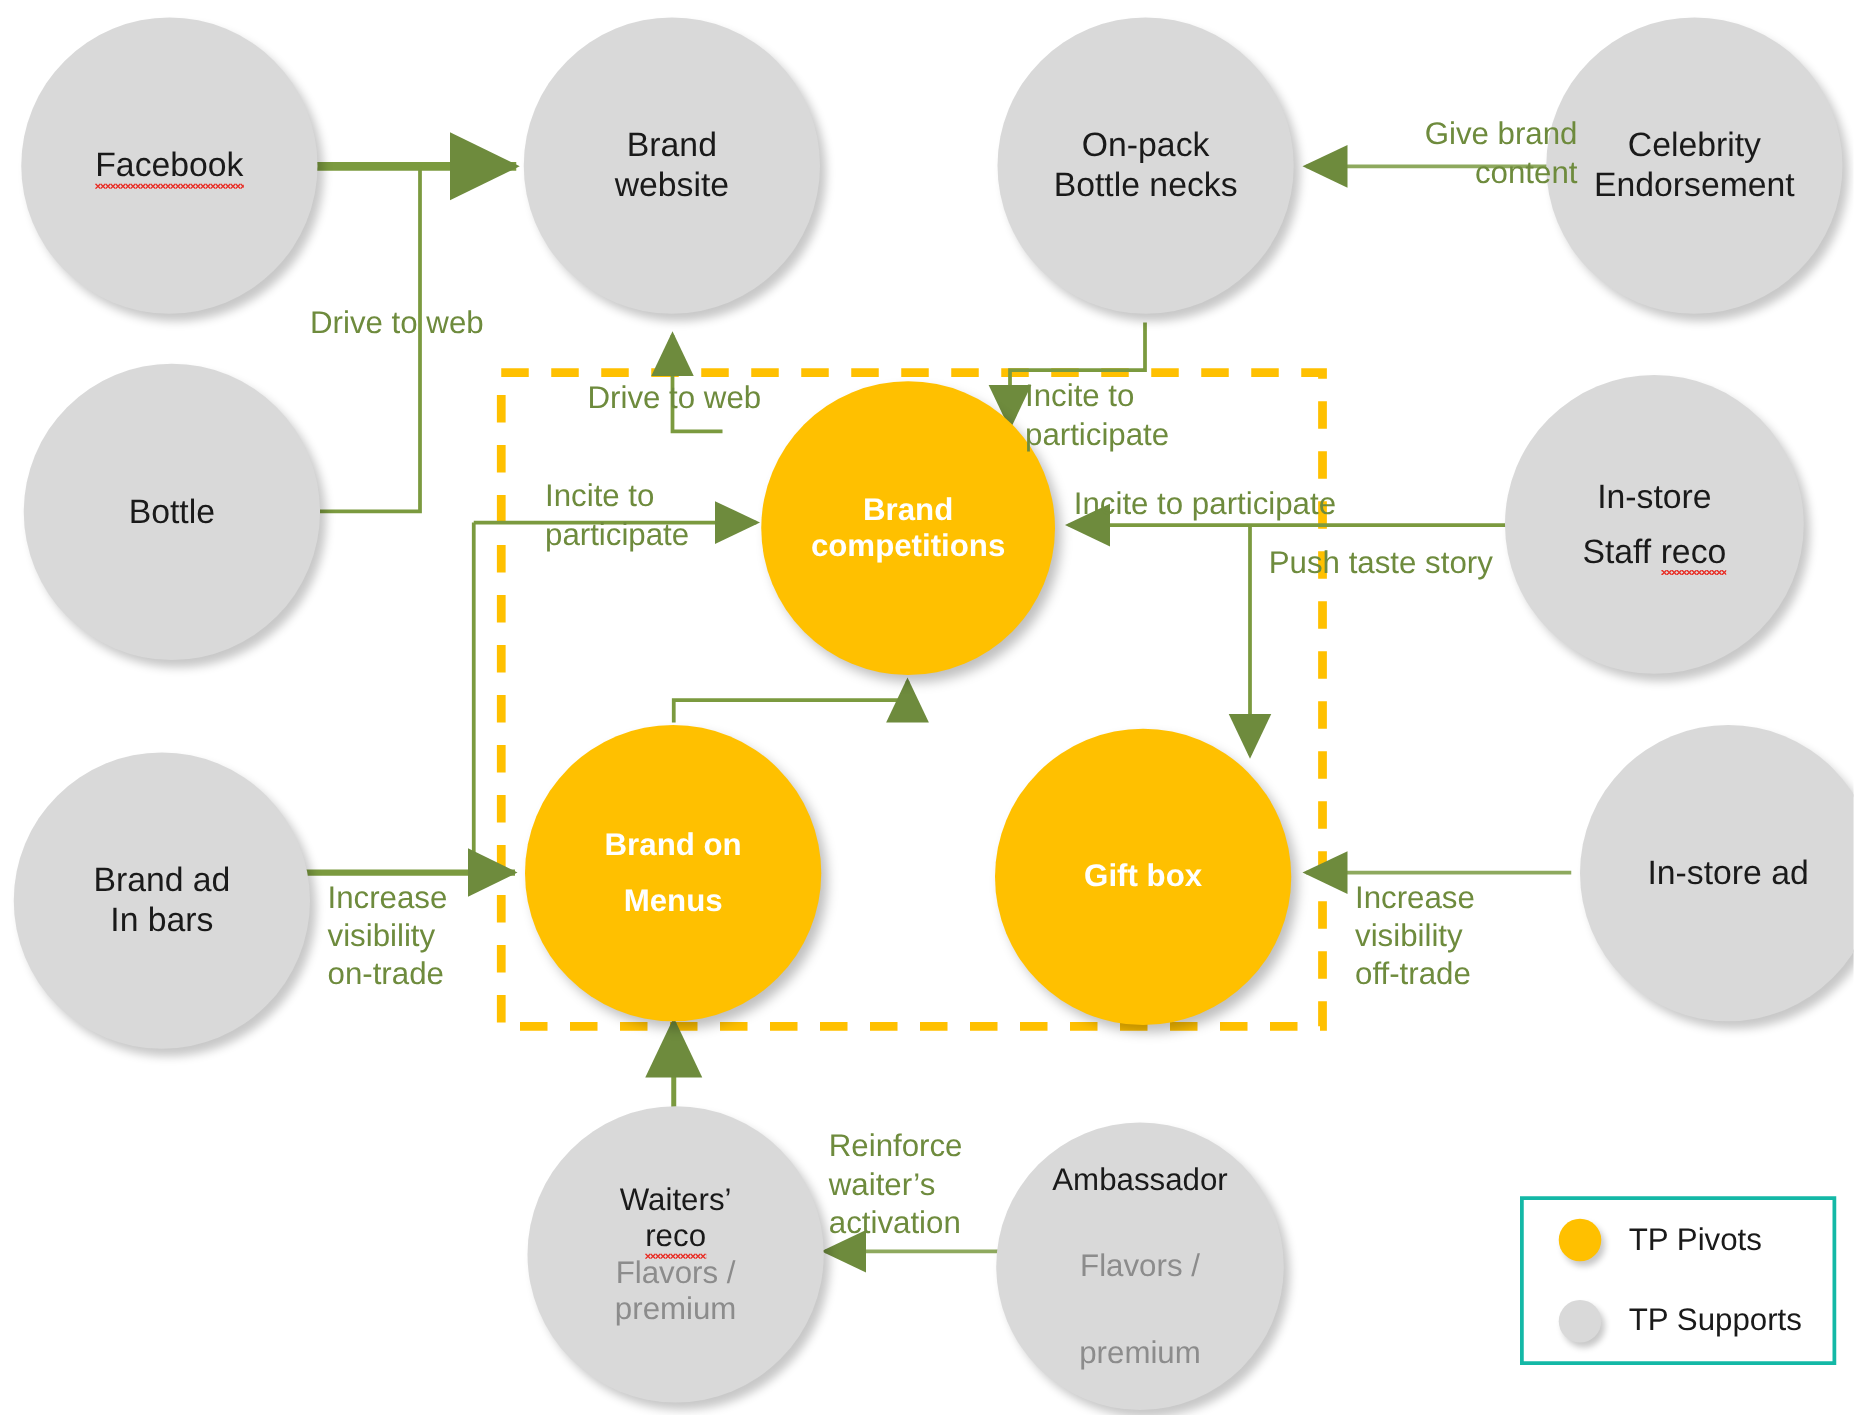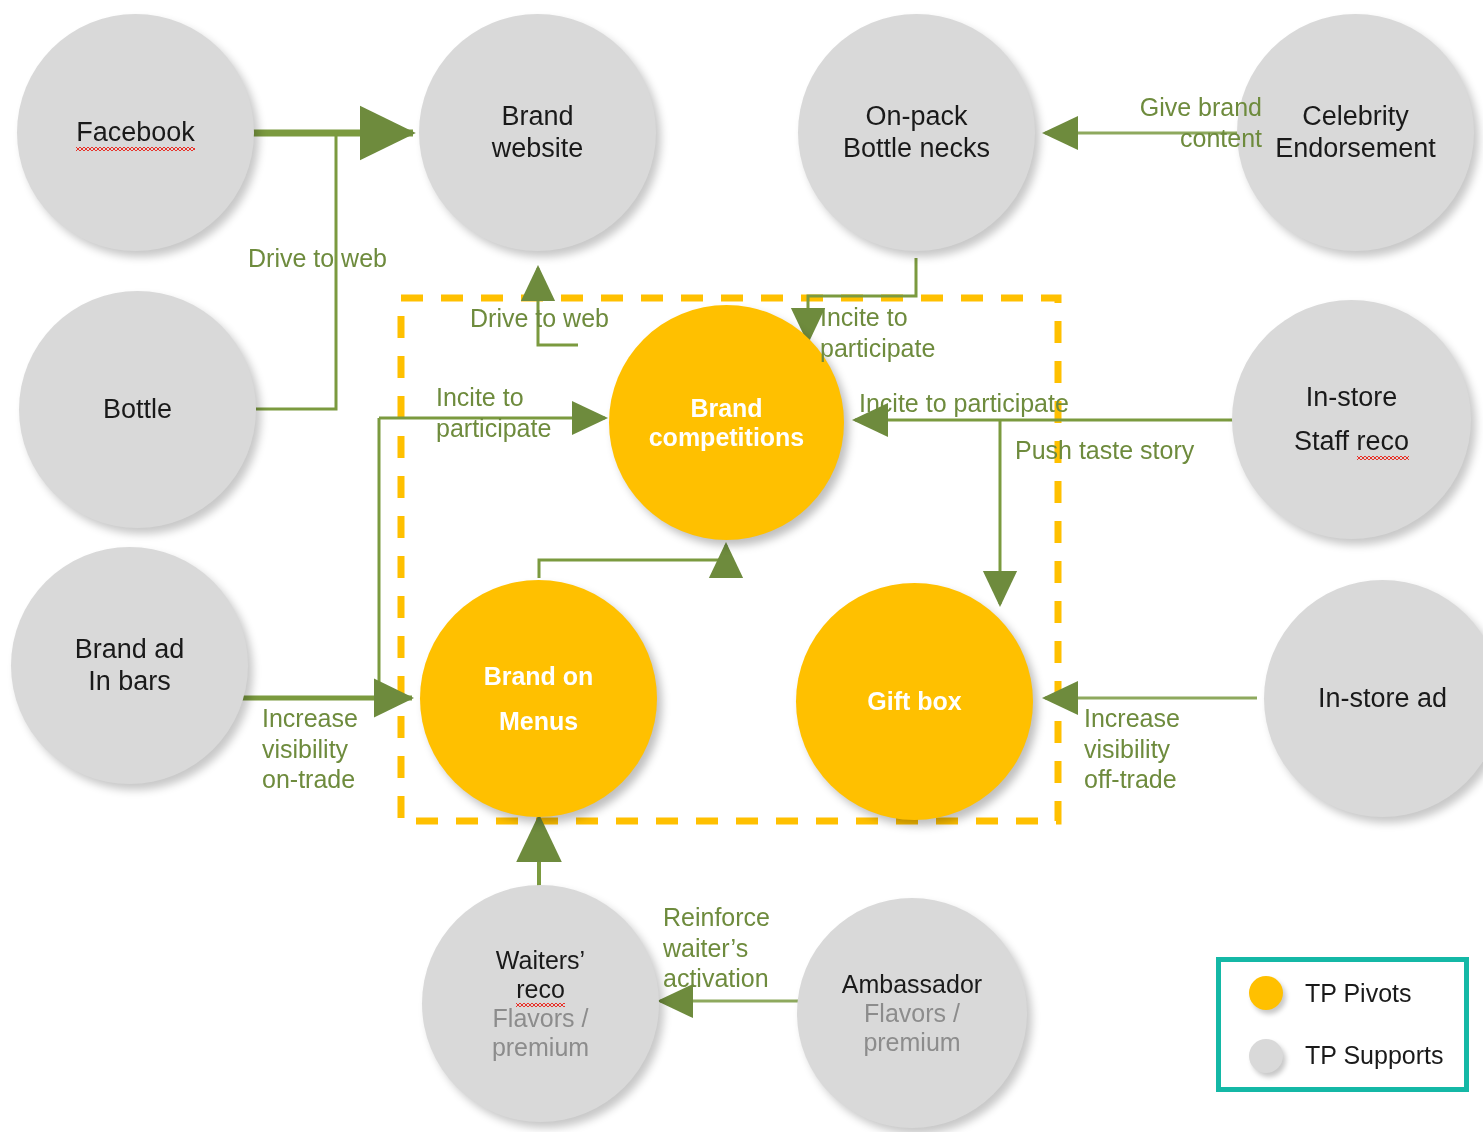--- a/index.html
+++ b/index.html
@@ -91,21 +91,21 @@
   }
   .elabel.left   { text-align: left; }
 
   
   #legend {
     position: absolute;
     left: 1216px;
     top: 957px;
     width: 253px;
     height: 135px;
-    border: 5px solid #14b8a6;
+    border: 3px solid #14b8a6;
     background: #ffffff;
     box-sizing: border-box;
     z-index: 5;
   }
   .legend-row {
     display: flex;
     align-items: center;
     height: 50%;
     padding-left: 28px;
     box-sizing: border-box;
@@ -186,28 +186,28 @@
 
   <div class="node support" style="left:1237px; top:14px; width:237px; height:237px;">
     <span>Celebrity</span>
     <span>Endorsement</span>
   </div>
 
   <div class="node support" style="left:19px; top:291px; width:237px; height:237px;">
     <span>Bottle</span>
   </div>
 
-  <div class="node support" style="left:1232px; top:300px; width:239px; height:239px;gap:13px;">
+  <div class="node support" style="left:1204px; top:300px; width:239px; height:239px;gap:13px;">
     <span>In-store</span>
     <span>
       <span>Staff </span><span class="spell">reco</span>
     </span>
   </div>
 
-  <div class="node support" style="left:11px; top:547px; width:237px; height:237px;">
+  <div class="node support" style="left:11px; top:602px; width:237px; height:237px;">
     <span>Brand ad</span>
     <span>In bars</span>
   </div>
 
   <div class="node support" style="left:1264px; top:580px; width:237px; height:237px;align-items:center;">
     <span>In-store ad</span>
   </div>
 
   <div class="node pivot" style="left:609px; top:305px; width:235px; height:235px;">
     <span>Brand</span>
@@ -223,21 +223,21 @@
     <span>Gift box</span>
   </div>
 
   <div class="node support" style="left:422px; top:885px; width:237px; height:237px; font-size:25px;">
     <span>Waiters’</span>
     <span class="spell">reco</span>
     <span class="line2-muted">Flavors /</span>
     <span class="line2-muted">premium</span>
   </div>
 
-  <div class="node support" style="left:797px; top:898px; width:230px; height:230px; font-size:25px;">
+  <div class="node support" style="left:797px; top:898px; width:230px; height:230px; font-size:25px;gap:40px;">
     <span>Ambassador</span>
     <span class="line2-muted">Flavors /</span>
     <span class="line2-muted">premium</span>
   </div>
 
   <div class="elabel left" style="left:248px; top:243px; width:220px;">Drive to web</div>
 
   <div class="elabel left" style="left:1072px; top:92px; width:190px;text-align:right;">Give brand
 content</div>
 

